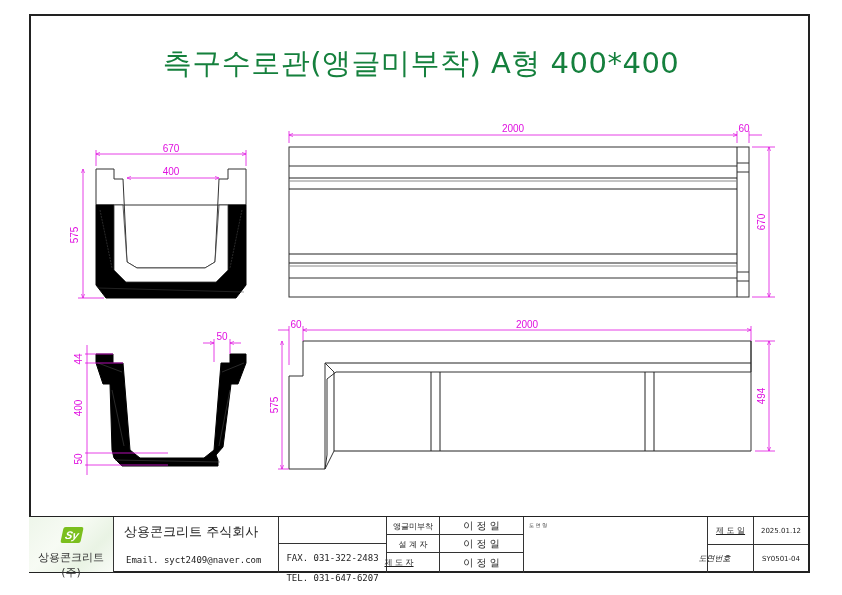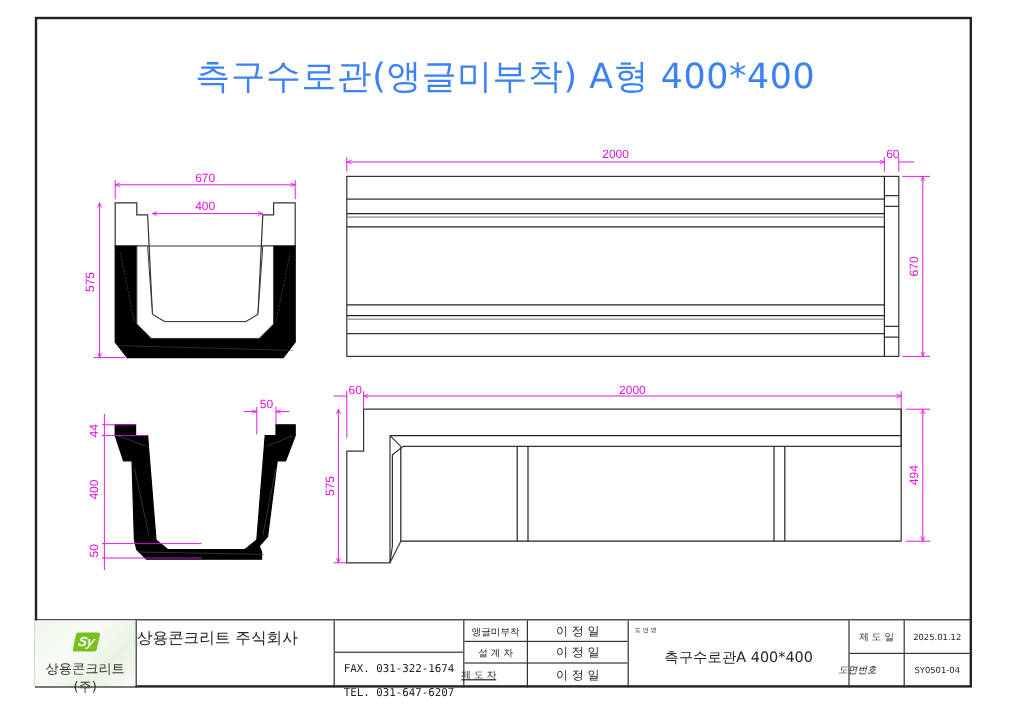--- a/index.html
+++ b/index.html
@@ -1,18 +1,18 @@
 <!DOCTYPE html>
 <html><head>
 <meta charset="utf-8">
 <style>
   html, body { margin:0; padding:0; background:#ffffff; }
   body { width:842px; height:595px; position:relative; overflow:hidden; font-family:"DejaVu Sans", sans-serif; }
   .frame { position:absolute; left:29px; top:14px; width:781px; height:559px; border:2px solid #222; box-sizing:border-box; }
-  .title { position:absolute; left:0; width:842px; top:44px; text-align:center; font-size:29px; color:#3b82f6; letter-spacing:0.5px; font-family:"DejaVu Sans", sans-serif; }
+  .title { position:absolute; left:0; width:842px; top:44px; text-align:center; font-size:29px; color:#15803d; letter-spacing:0.5px; font-family:"DejaVu Sans", sans-serif; }
   svg.drawing { position:absolute; left:0; top:0; }
   .dim { fill:#e010e0; font-family:"Liberation Sans", sans-serif; font-size:10px; }
   .tb { position:absolute; left:29px; top:516px; width:781px; height:57px; border-top:1.5px solid #222; box-sizing:border-box; }
   .cell { position:absolute; box-sizing:border-box; display:flex; align-items:center; justify-content:center; color:#222; font-family:"DejaVu Sans", sans-serif; }
   .vline { position:absolute; top:0; bottom:0; width:1px; background:#333; }
   .hline { position:absolute; height:1px; background:#333; }
   .logo-cell { position:absolute; left:0; top:0; width:84px; height:55px; background:linear-gradient(135deg,#eef6ea 0%,#f7fbf4 40%,#e9f3e4 70%,#f8fbf6 100%); }
   .logo-mark { position:absolute; left:33px; top:10px; width:20px; height:16px; background:#7bbf1e; transform:skewX(-12deg); border-radius:2px; color:#fff; font-size:11px; font-weight:bold; font-style:italic; display:flex; align-items:center; justify-content:center; font-family:"Liberation Sans", sans-serif; }
   .logo-text { position:absolute; left:0; width:84px; top:33px; text-align:center; font-size:11px; color:#333; }
 </style>
@@ -135,42 +135,42 @@
   </g>
 </svg>
 
 <div class="tb">
   <div class="logo-cell">
     <div class="logo-mark">Sy</div>
     <div class="logo-text">상용콘크리트(주)</div>
   </div>
   <div class="vline" style="left:84px"></div>
 
-  <div class="cell" style="left:75px;top:0;width:164px;height:30px;font-size:13px;justify-content:flex-start;padding-left:10px;">상용콘크리트 주식회사</div>
+  <div class="cell" style="left:85px;top:0;width:164px;height:30px;font-size:13px;justify-content:flex-start;padding-left:10px;">상용콘크리트 주식회사</div>
+  <div class="cell" style="left:85px;top:30px;width:164px;height:25px;font-size:9px;font-family:'DejaVu Sans Mono',monospace;justify-content:flex-start;padding-left:12px;">Email. syct2409@naver.com</div>
   <div class="vline" style="left:249px"></div>
 
   <div class="cell" style="left:250px;top:0;width:107px;height:26px;font-size:9px;font-family:'DejaVu Sans Mono',monospace;margin-top:48px;">TEL. 031-647-6207</div>
   <div class="hline" style="left:250px;width:107px;top:26px"></div>
-  <div class="cell" style="left:250px;top:27px;width:107px;height:28px;font-size:9px;font-family:'DejaVu Sans Mono',monospace;">FAX. 031-322-1674</div>
+  <div class="cell" style="left:250px;top:27px;width:107px;height:28px;font-size:9px;font-family:'DejaVu Sans Mono',monospace;">FAX. 031-322-2483</div>
   <div class="vline" style="left:357px"></div>
 
   <div class="cell" style="left:358px;top:0;width:52px;height:18px;font-size:8px;">앵글미부착</div>
   <div class="cell" style="left:358px;top:18px;width:52px;height:18px;font-size:8px;">설 계 자</div>
   <div class="cell" style="left:344px;top:36px;width:52px;height:19px;font-size:8px;text-decoration:underline;">제 도 자</div>
   <div class="vline" style="left:410px"></div>
   <div class="cell" style="left:411px;top:0;width:83px;height:18px;font-size:10px;">이 정 일</div>
   <div class="cell" style="left:411px;top:18px;width:83px;height:18px;font-size:10px;">이 정 일</div>
   <div class="cell" style="left:411px;top:36px;width:83px;height:19px;font-size:10px;">이 정 일</div>
   <div class="hline" style="left:358px;width:136px;top:17px"></div>
   <div class="hline" style="left:358px;width:136px;top:35px"></div>
   <div class="vline" style="left:494px"></div>
 
   <div class="cell" style="left:500px;top:2px;width:40px;height:12px;font-size:5px;justify-content:flex-start;">도 면 명</div>
-  <div class="cell" style="left:495px;top:14px;width:183px;height:34px;font-size:12px;">측구수로관A 400*400</div>
   <div class="vline" style="left:678px"></div>
 
-  <div class="cell" style="left:679px;top:0;width:45px;height:27px;font-size:8px;">제 도 일</div>
+  <div class="cell" style="left:679px;top:0;width:45px;height:27px;font-size:8px;text-decoration:underline;">제 도 일</div>
   <div class="cell" style="left:663px;top:28px;width:45px;height:27px;font-size:8px;font-style:italic;">도면번호</div>
   <div class="vline" style="left:724px"></div>
   <div class="cell" style="left:725px;top:0;width:54px;height:27px;font-size:7px;">2025.01.12</div>
   <div class="cell" style="left:725px;top:28px;width:54px;height:27px;font-size:7px;">SY0501-04</div>
   <div class="hline" style="left:679px;width:100px;top:27px"></div>
 </div>
 
 </body></html>

